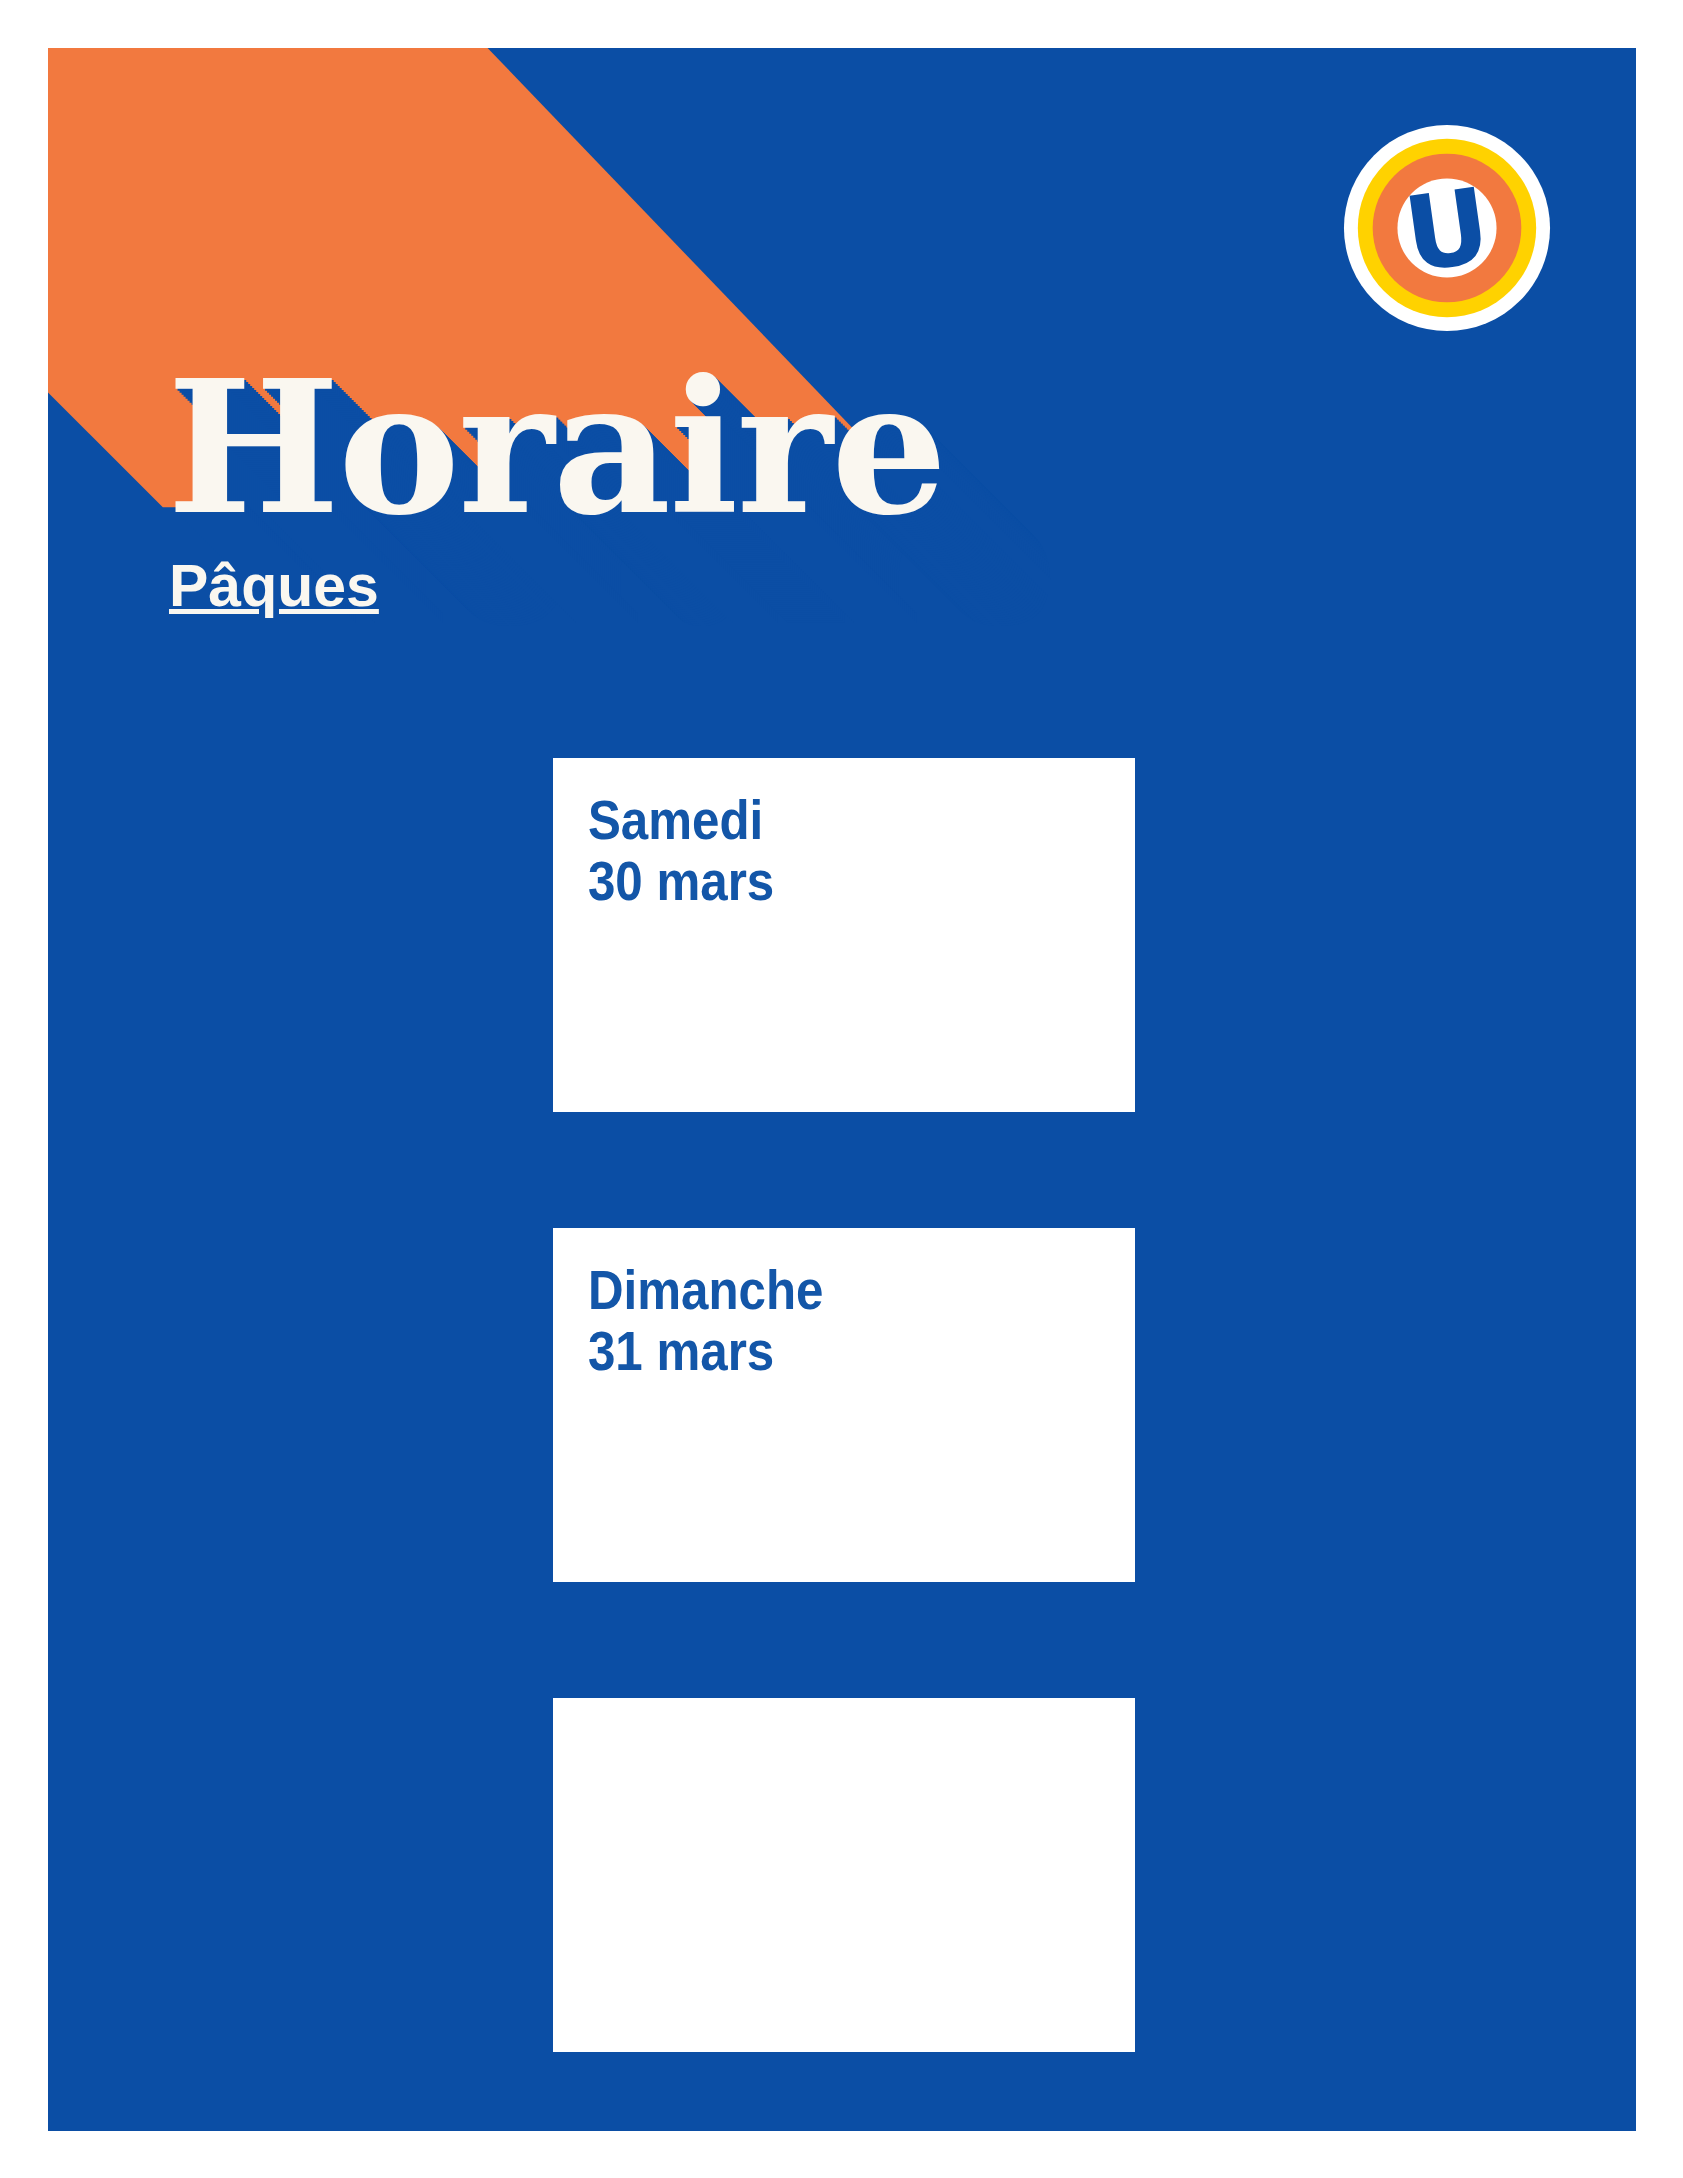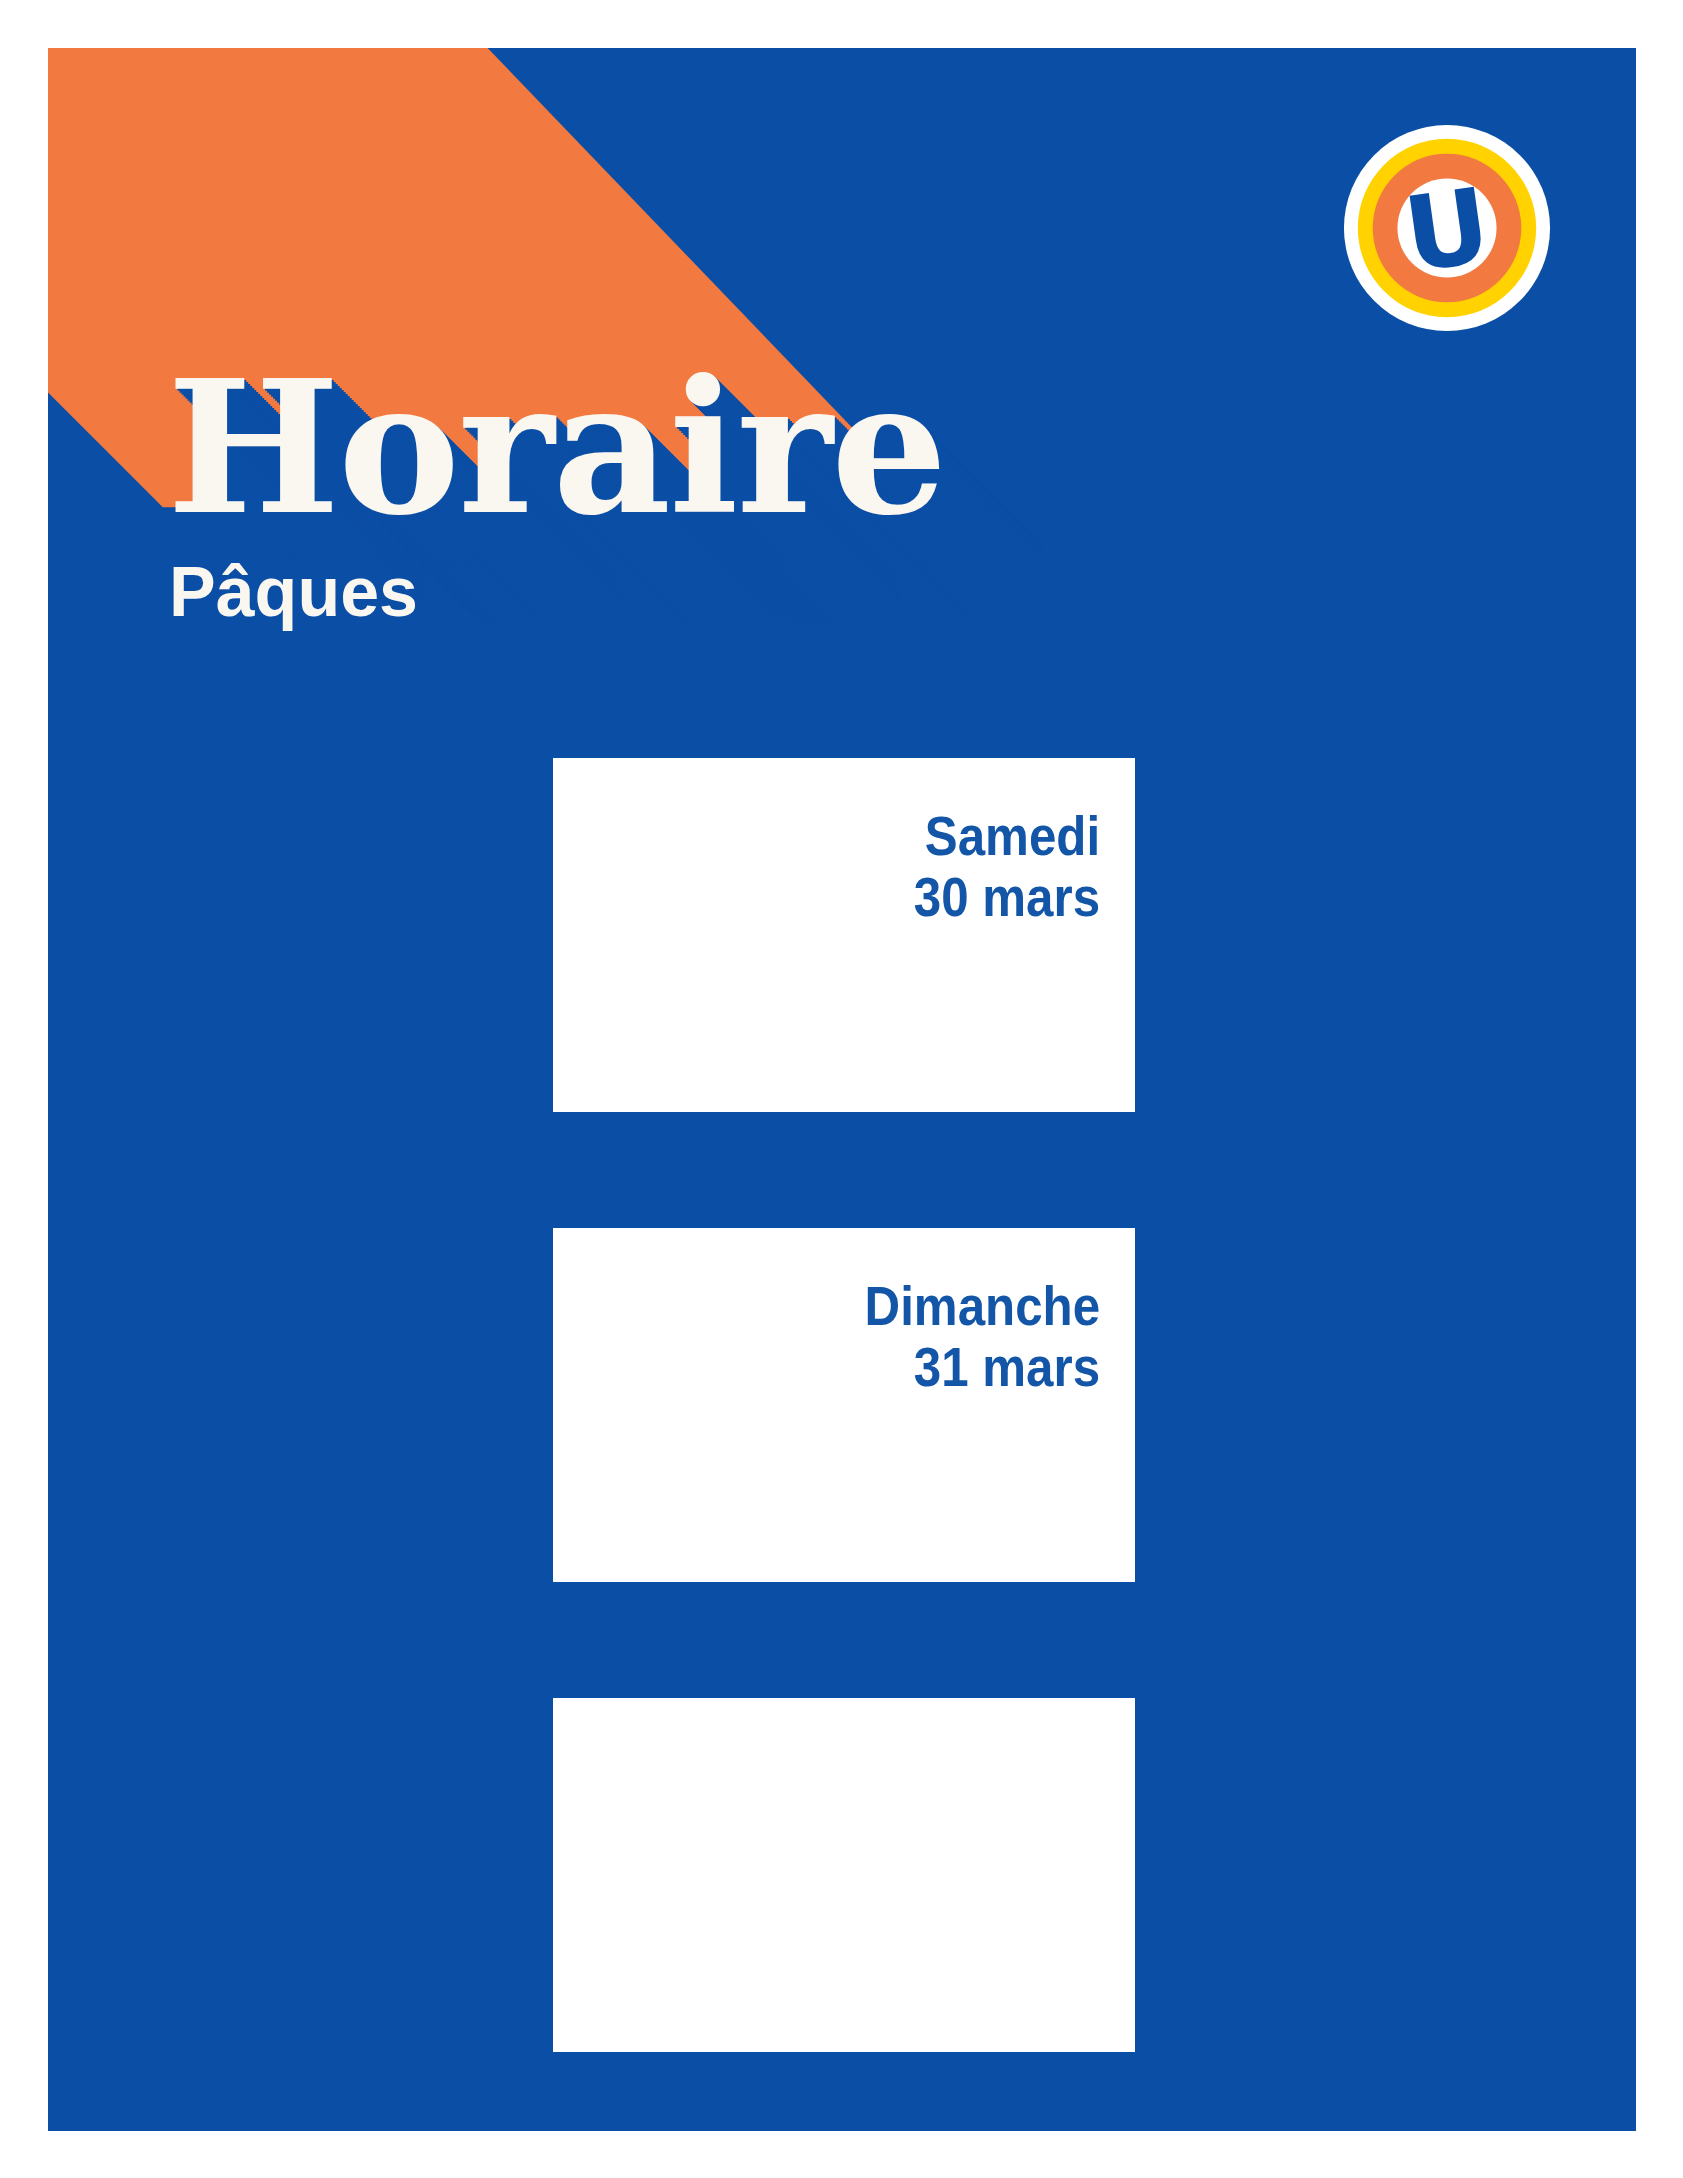--- a/index.html
+++ b/index.html
@@ -20,34 +20,34 @@
     background:var(--background_blue);overflow:hidden;
   }
   .ribbon-svg{position:absolute;left:0;top:0;z-index:1;pointer-events:none;}
   .title{
     position:absolute;left:119px;top:308px;z-index:2;
     font-family:"DejaVu Serif",serif;font-weight:bold;font-size:183px;line-height:1;
     color:var(--title_white);letter-spacing:-2px;white-space:nowrap;
   }
   .subtitle{
     position:absolute;left:121px;top:509px;z-index:3;
-    font-family:"Liberation Sans",sans-serif;font-weight:bold;font-size:70px;line-height:1;
-    color:var(--title_white);white-space:nowrap;
+    font-family:"Liberation Sans",sans-serif;font-weight:bold;font-size:59px;line-height:1;
+    color:var(--title_white);white-space:nowrap;text-decoration:underline;
   }
   .logo{position:absolute;left:1290px;top:71px;width:218px;height:218px;z-index:4;}
   .logo text{
     font-family:"DejaVu Sans",sans-serif;font-weight:bold;font-size:104px;
     fill:var(--background_blue);
   }
   .card{
     position:absolute;left:505px;width:582px;height:354px;
     background:var(--card_white);z-index:3;
   }
   .card-top{
-    box-sizing:border-box;height:174px;padding-top:47px;text-align:right;
+    box-sizing:border-box;height:174px;padding-top:31px;text-align:left;
   }
   .card-line{
     font-weight:bold;font-size:56px;line-height:61px;color:var(--date_text_blue);
     transform:scaleX(.88);white-space:nowrap;
   }
   .card-strip{
     position:absolute;left:8px;right:8px;top:222px;bottom:8px;
     background:var(--background_blue);
     display:flex;align-items:center;justify-content:center;
   }

